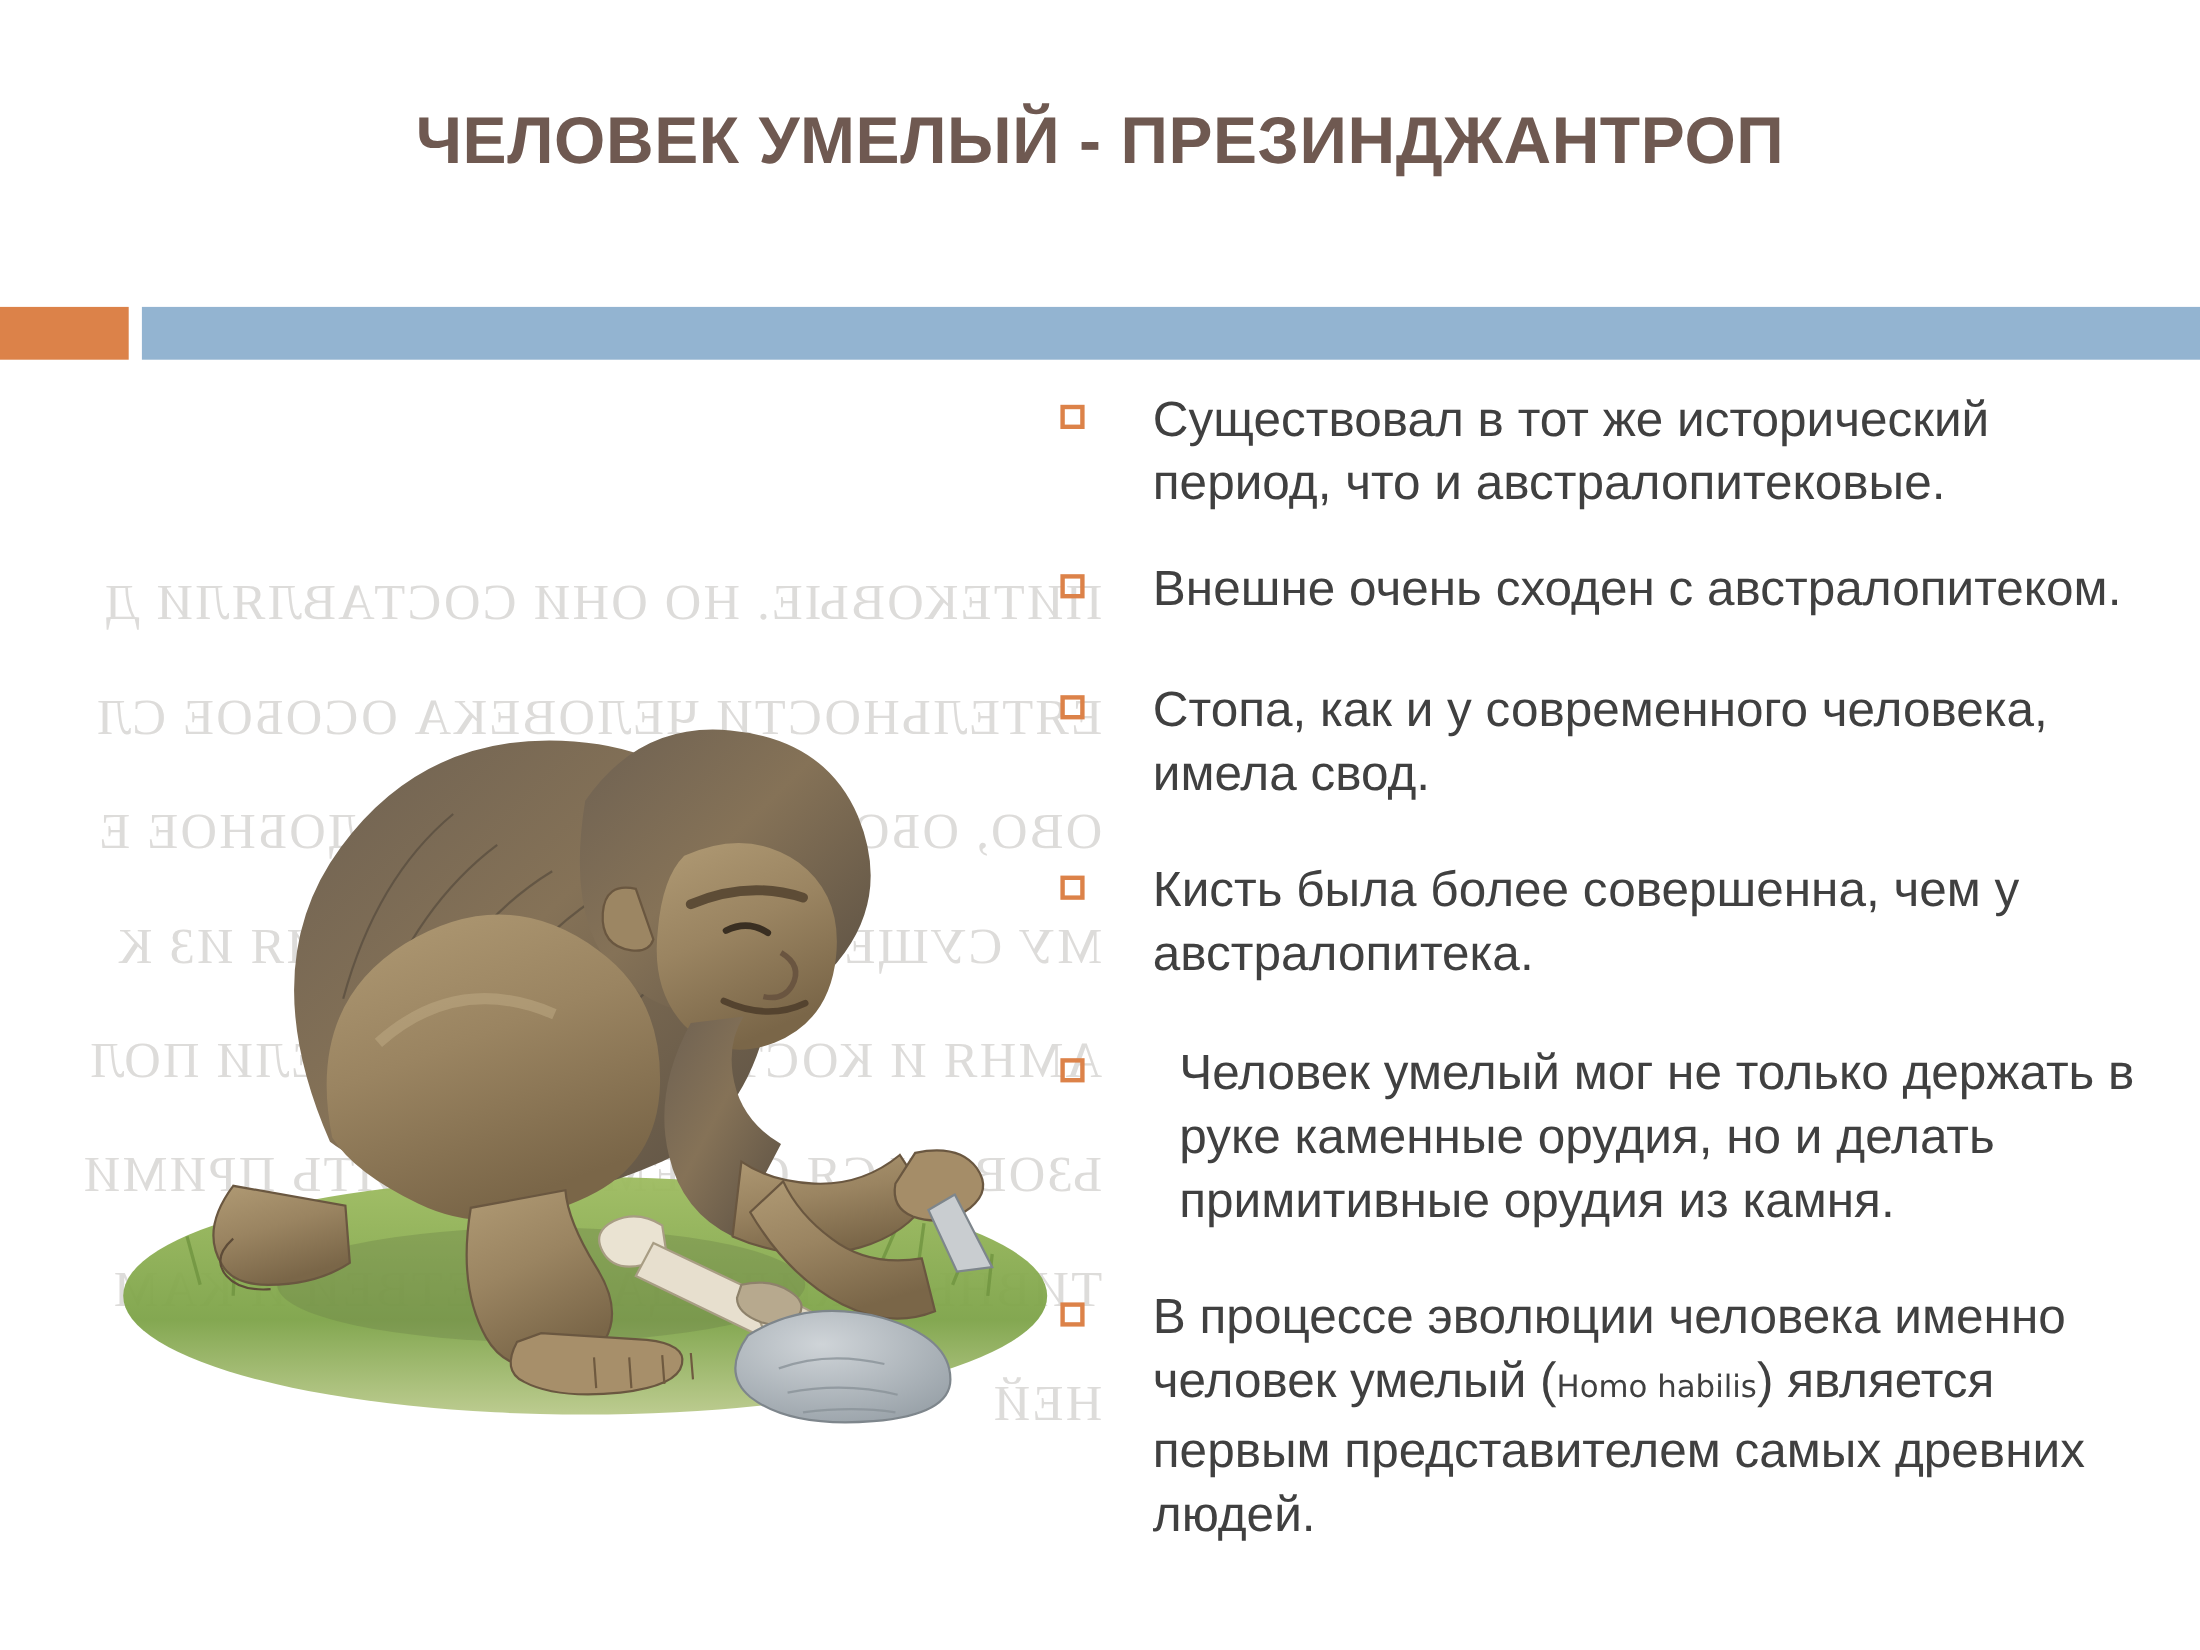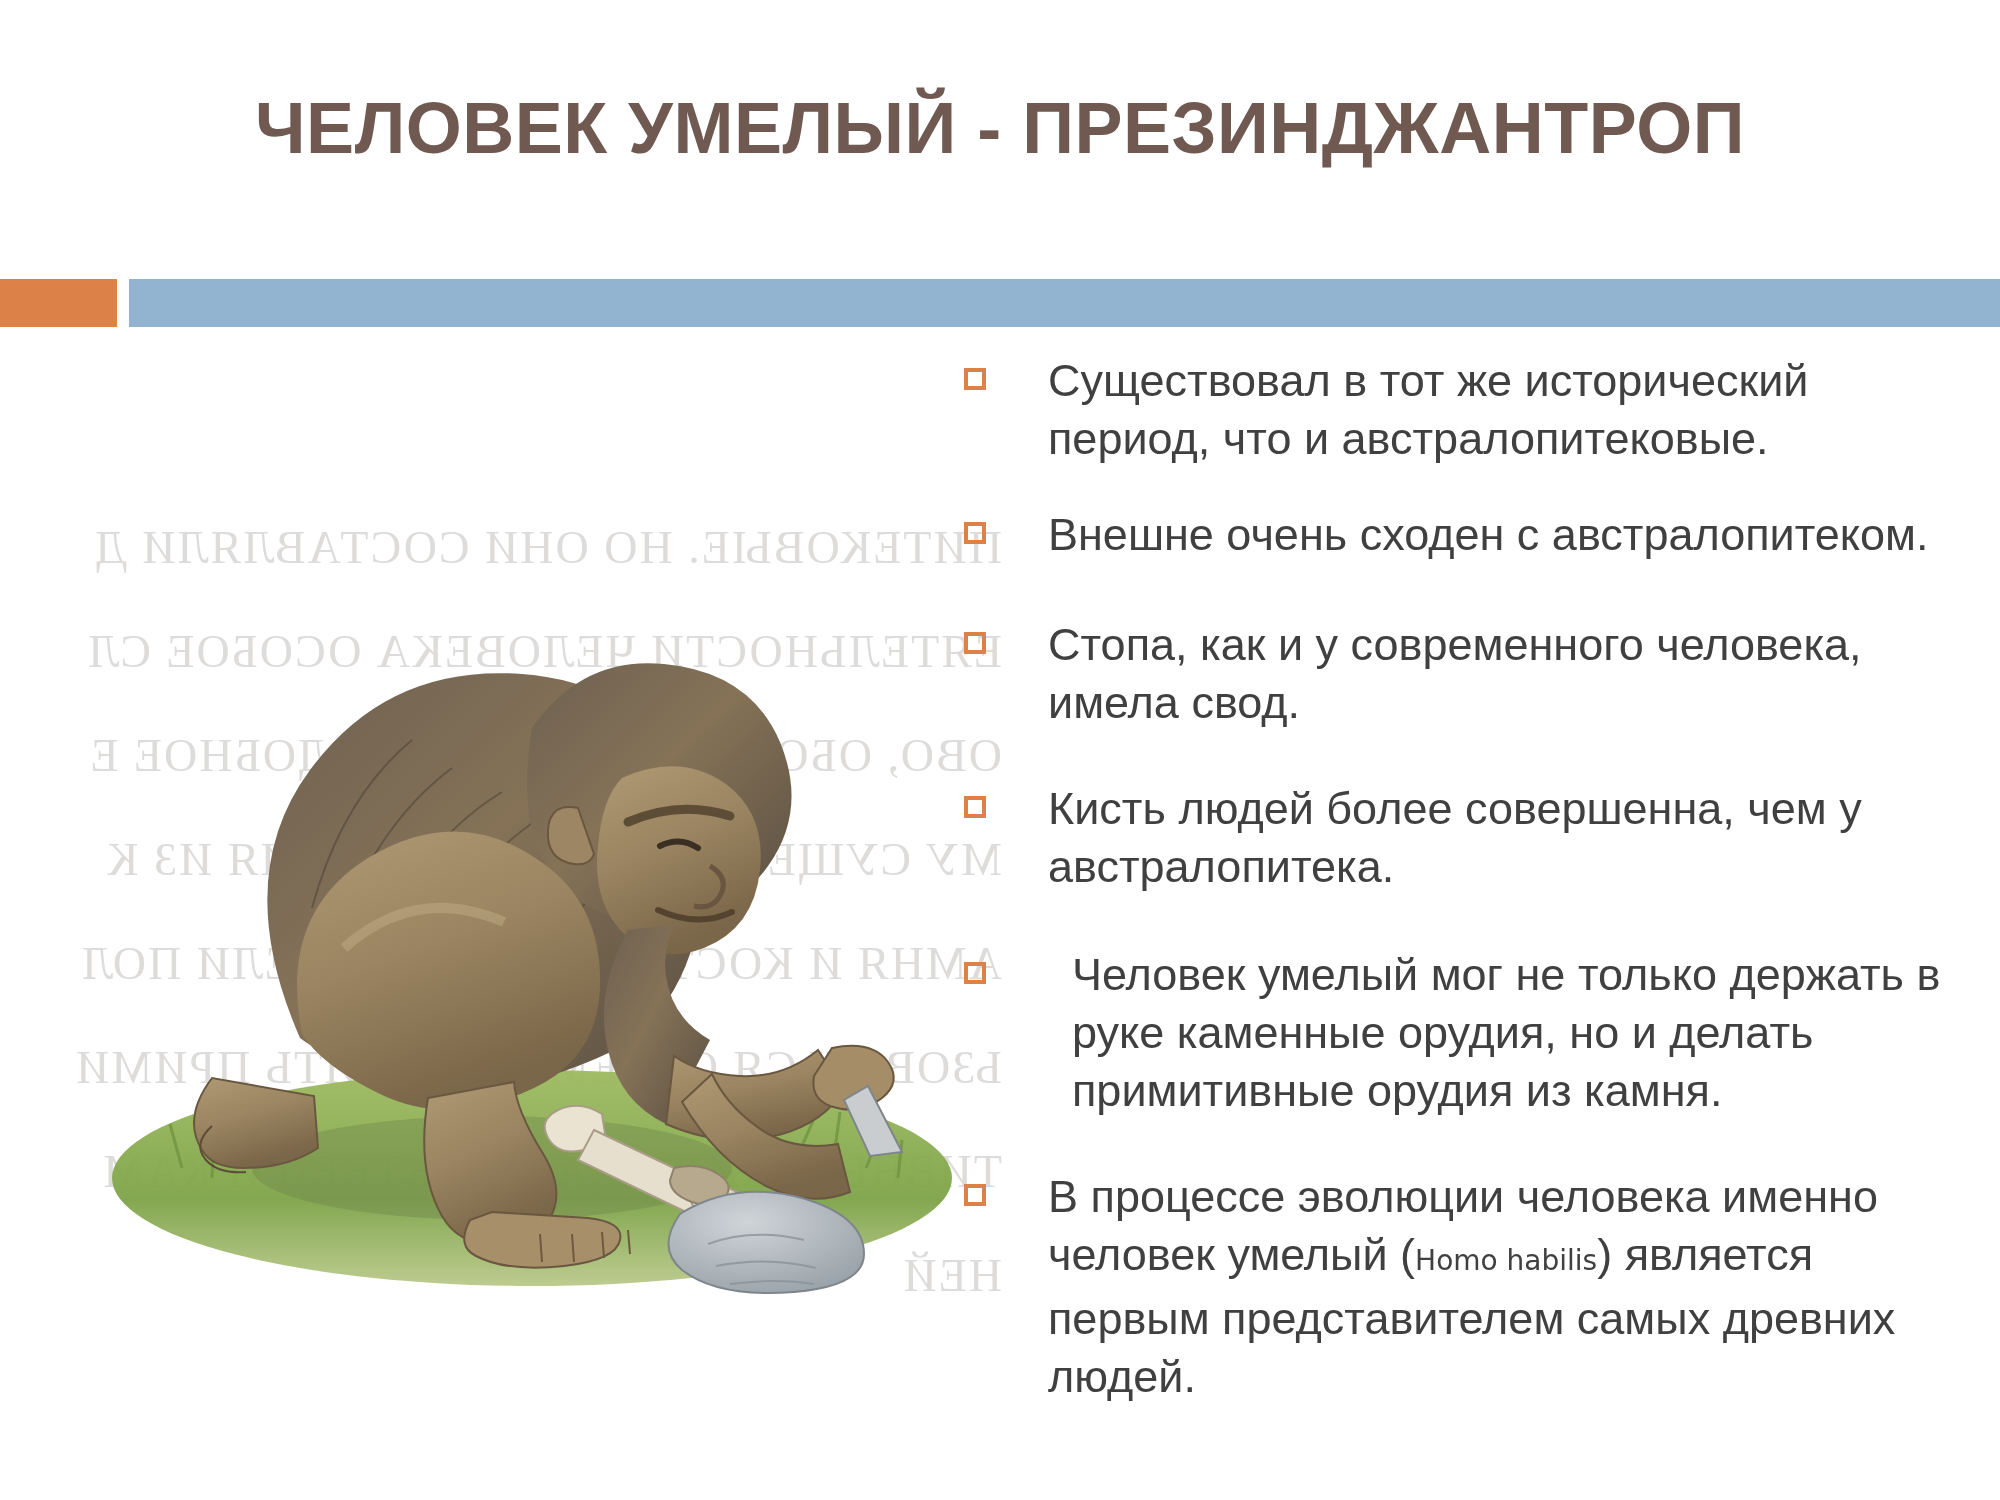--- a/index.html
+++ b/index.html
@@ -24,21 +24,21 @@
 
   
   .slide-title {
     position: absolute;
     left: 130px;
     top: 88px;
     width: 1740px;
     text-align: center;
     font-family: "Liberation Sans", sans-serif;
     font-weight: bold;
-    font-size: 72px;
+    font-size: 60px;
     line-height: 80px;
     letter-spacing: 0.5px;
     color: #6F5951;
     white-space: nowrap;
   }
 
   
   .rule-orange {
     position: absolute;
     left: 0px;
@@ -233,21 +233,21 @@
       <span class="bullet-text">Внешне очень сходен с австралопитеком.</span>
     </div>
 
     <div class="bullet-row" style="margin-bottom:48px;">
       <span class="bullet-marker"></span>
       <span class="bullet-text">Стопа, как и у современного человека, имела свод.</span>
     </div>
 
     <div class="bullet-row" style="margin-bottom:50px;">
       <span class="bullet-marker"></span>
-      <span class="bullet-text">Кисть людей более совершенна, чем у австралопитека.</span>
+      <span class="bullet-text">Кисть была более совершенна, чем у австралопитека.</span>
     </div>
 
     <div class="bullet-row" style="margin-bottom:48px;gap:24px;">
       <span class="bullet-marker"></span>
       <span class="bullet-text">Человек умелый мог не только держать в руке каменные орудия, но и делать примитивные орудия из камня.</span>
     </div>
 
     <div class="bullet-row">
       <span class="bullet-marker"></span>
       <span class="bullet-text"><span>В процессе эволюции человека именно человек умелый (</span><span class="latin">Homo habilis</span><span>) является первым представителем самых древних людей.</span></span>

